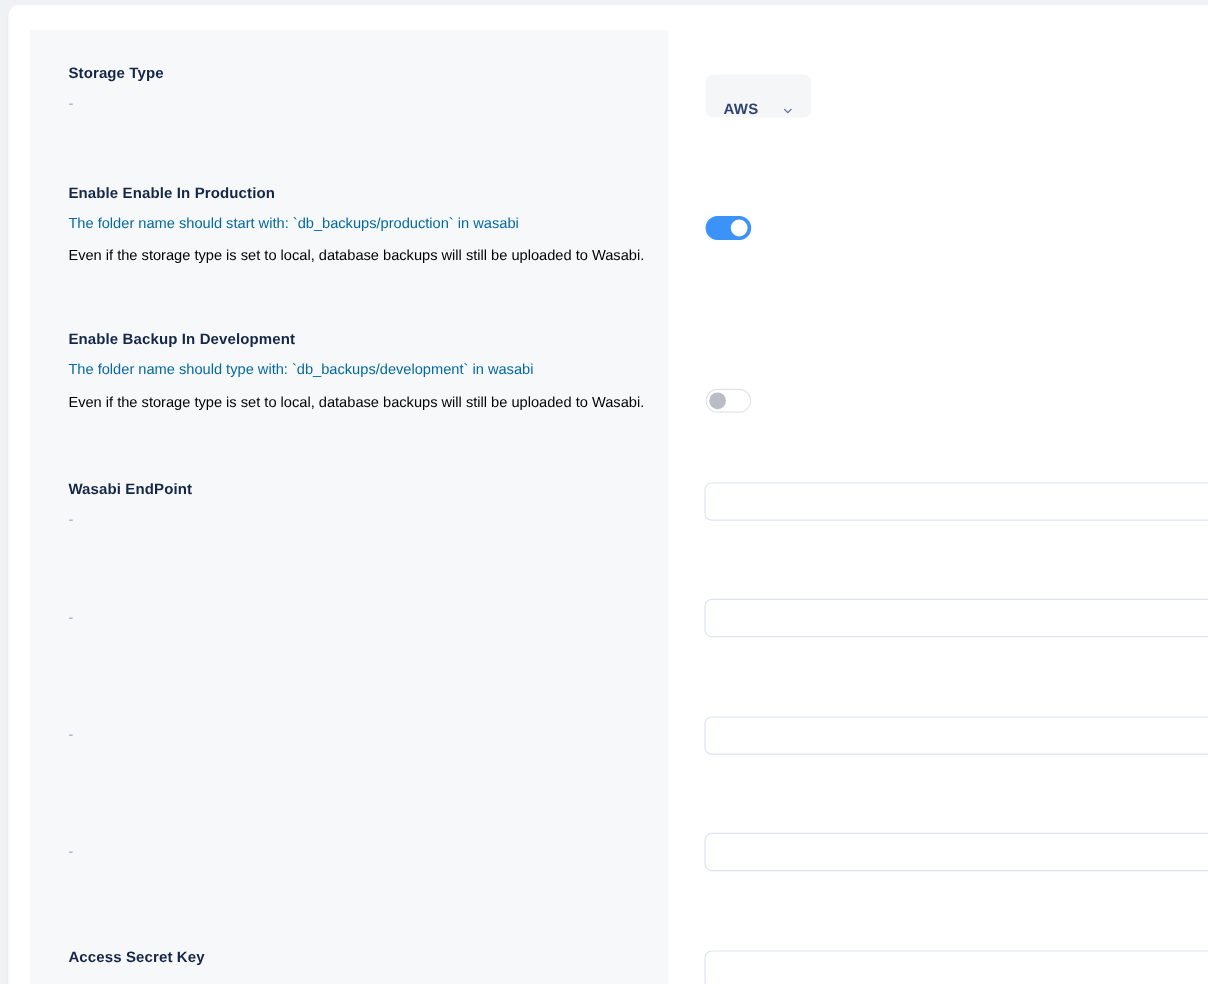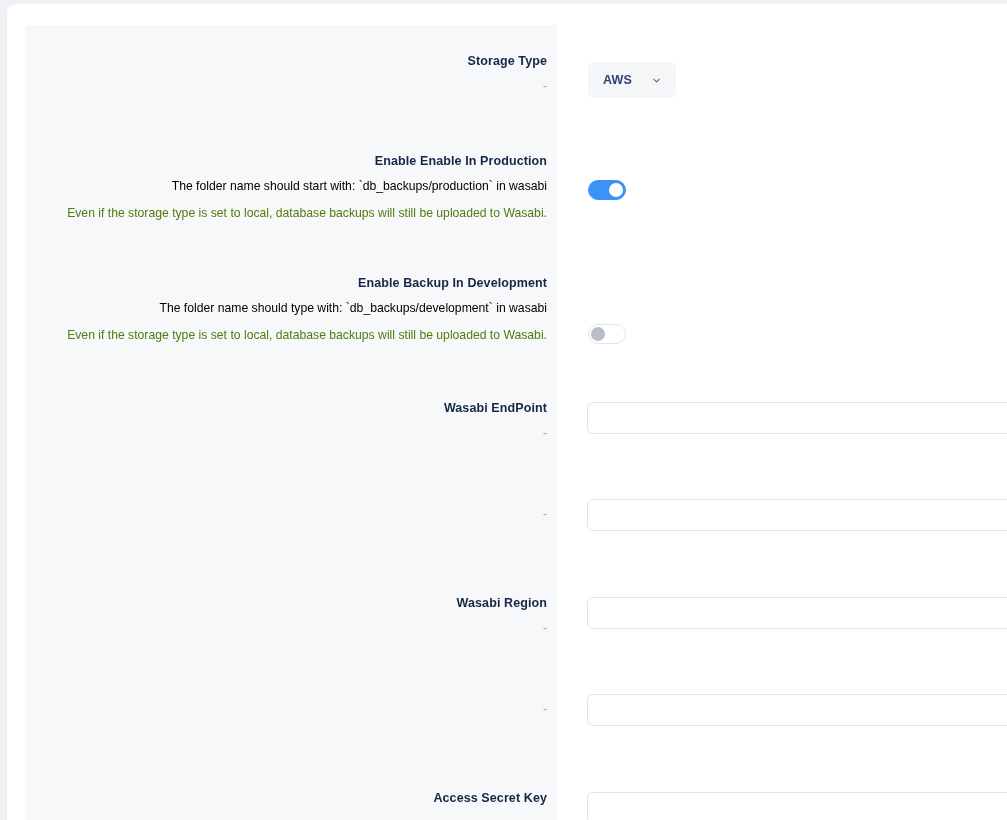--- a/index.html
+++ b/index.html
@@ -42,68 +42,67 @@
   .field-row {
     position: absolute;
     left: 0;
     width: 532px;
   }
   .field-labels {
     position: absolute;
     left: 32px;
     top: 0;
     width: 490px;
-    text-align: right;
   }
   .field-label {
     font-size: 12.5px;
     font-weight: bold;
     color: #152748;
     letter-spacing: 0.1px;
     line-height: 16px;
     margin: 0;
     white-space: nowrap;
   }
   .field-dash {
     font-size: 12px;
     color: #9aa2bb;
     line-height: 16px;
     margin-top: 9px;
   }
   .field-help {
     font-size: 12.2px;
-    color: #000000;
+    color: #0369a1;
     line-height: 17px;
     margin-top: 9px;
     white-space: nowrap;
   }
   .field-warning {
     font-size: 12.2px;
-    color: #4d7c0f;
+    color: #000000;
     line-height: 17px;
     margin-top: 10px;
     white-space: nowrap;
   }
 
   
   .control {
     position: absolute;
   }
 
   
   #storage-type-select {
     left: 581px;
     top: 58px;
     width: 88px;
     height: 36px;
     background: #f5f6f8;
     border: none;
     border-radius: 6px;
     display: flex;
-    align-items: center;
+    align-items: flex-end;
     justify-content: space-between;
     padding: 0 14px 0 15px;
     box-sizing: border-box;
     cursor: pointer;
   }
   #storage-type-select .sel-value {
     font-size: 12.5px;
     font-weight: bold;
     color: #2e4372;
     letter-spacing: 0.2px;
@@ -202,21 +201,20 @@
     </div>
 
     <div class="field-row" style="top:472px;">
       <div class="field-labels">
         <div class="field-dash">-</div>
       </div>
     </div>
 
     <div class="field-row" style="top:570px;">
       <div class="field-labels">
-        <div class="field-label">Wasabi Region</div>
         <div class="field-dash">-</div>
       </div>
     </div>
 
     <div class="field-row" style="top:667px;">
       <div class="field-labels">
         <div class="field-dash">-</div>
       </div>
     </div>
 

